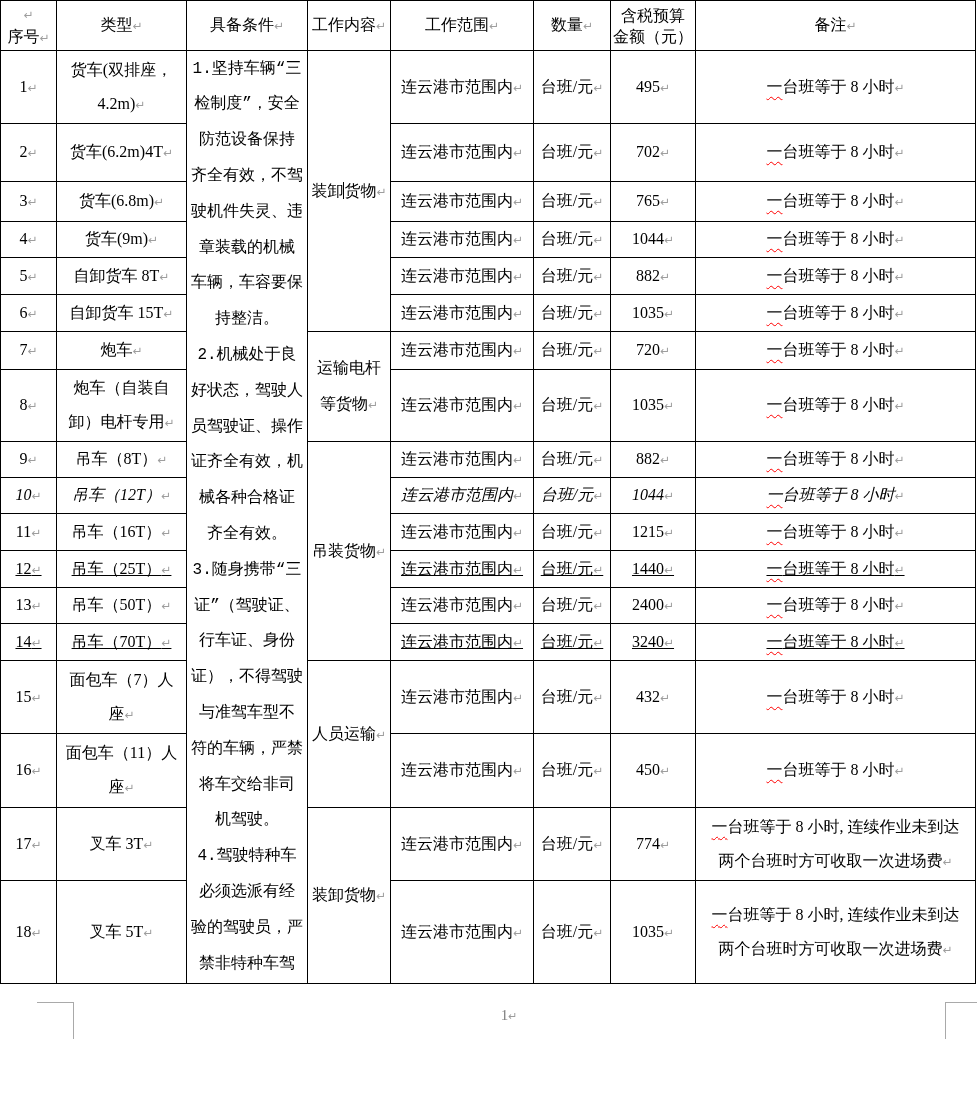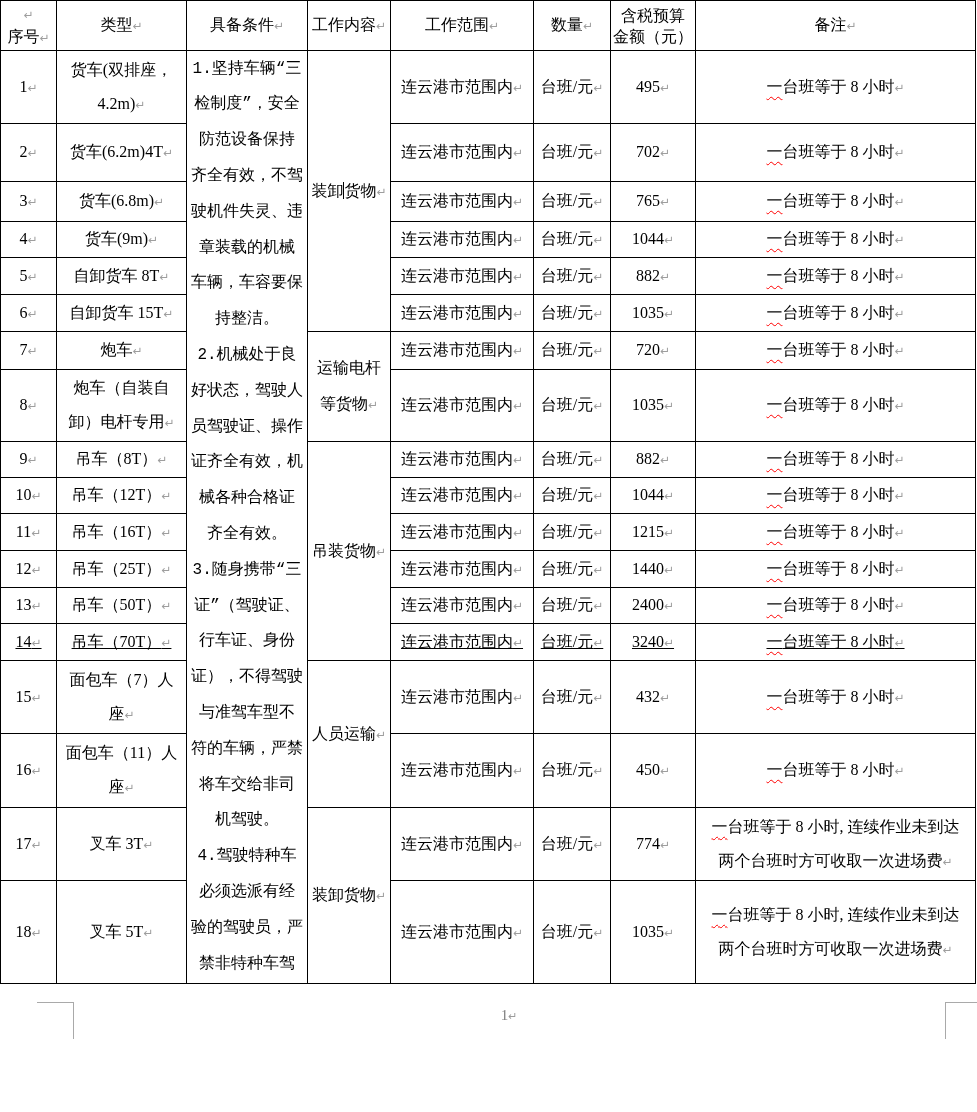--- a/index.html
+++ b/index.html
@@ -140,37 +140,37 @@
         </tr>
         <tr style="height: 35px;">
           <td>9<span class="mark">↵</span></td>
           <td>吊车（8T）<span class="mark">↵</span></td>
           <td class="work" rowspan="6">吊装货物<span class="mark">↵</span></td>
           <td>连云港市范围内<span class="mark">↵</span></td>
           <td>台班/元<span class="mark">↵</span></td>
           <td>882<span class="mark">↵</span></td>
           <td><span class="sq">一</span>台班等于 8 小时<span class="mark">↵</span></td>
         </tr>
-        <tr style="height: 36px;">
+        <tr style="height: 36px; font-style: italic;">
           <td>10<span class="mark">↵</span></td>
           <td>吊车（12T）<span class="mark">↵</span></td>
           <td>连云港市范围内<span class="mark">↵</span></td>
           <td>台班/元<span class="mark">↵</span></td>
           <td>1044<span class="mark">↵</span></td>
           <td><span class="sq">一</span>台班等于 8 小时<span class="mark">↵</span></td>
         </tr>
         <tr style="height: 37px;">
           <td>11<span class="mark">↵</span></td>
           <td>吊车（16T）<span class="mark">↵</span></td>
           <td>连云港市范围内<span class="mark">↵</span></td>
           <td>台班/元<span class="mark">↵</span></td>
           <td>1215<span class="mark">↵</span></td>
           <td><span class="sq">一</span>台班等于 8 小时<span class="mark">↵</span></td>
         </tr>
-        <tr style="height: 37px;">
+        <tr style="height: 37px; text-decoration: underline;">
           <td>12<span class="mark">↵</span></td>
           <td>吊车（25T）<span class="mark">↵</span></td>
           <td>连云港市范围内<span class="mark">↵</span></td>
           <td>台班/元<span class="mark">↵</span></td>
           <td>1440<span class="mark">↵</span></td>
           <td><span class="sq">一</span>台班等于 8 小时<span class="mark">↵</span></td>
         </tr>
         <tr style="height: 36px; padding-left: 14px;">
           <td>13<span class="mark">↵</span></td>
           <td>吊车（50T）<span class="mark">↵</span></td>

